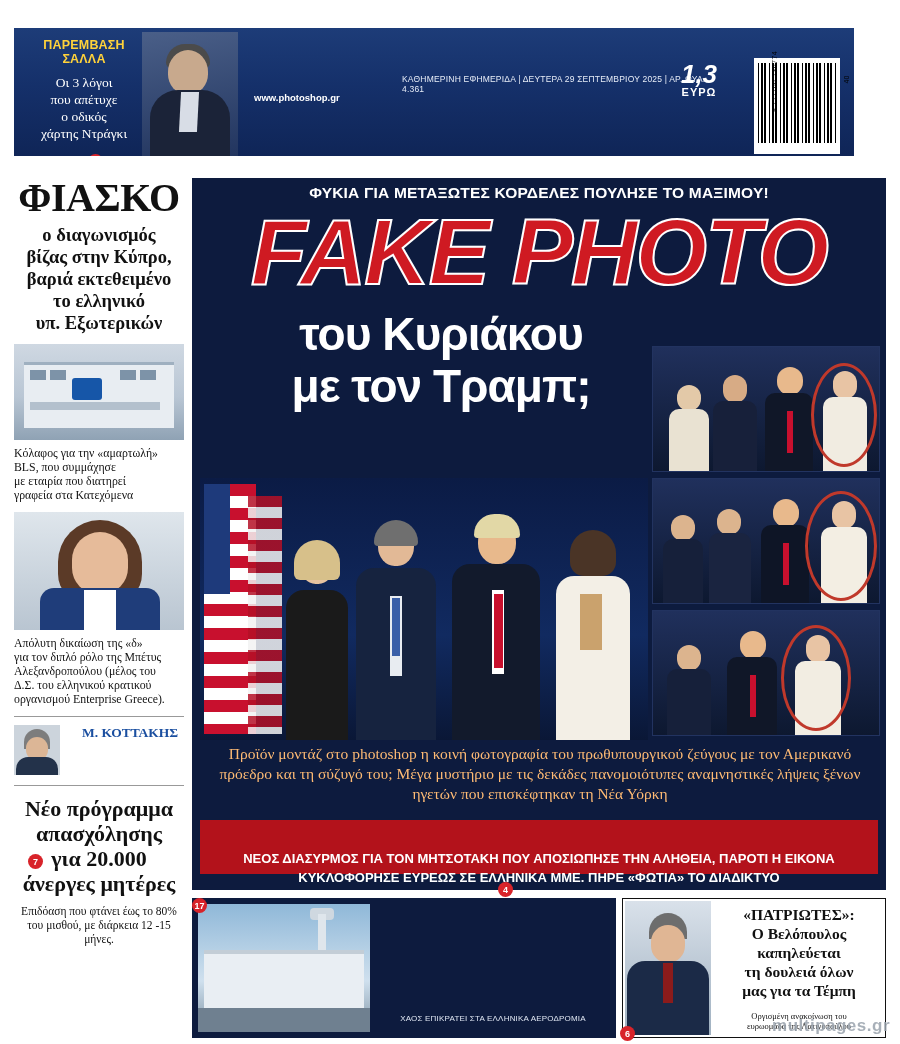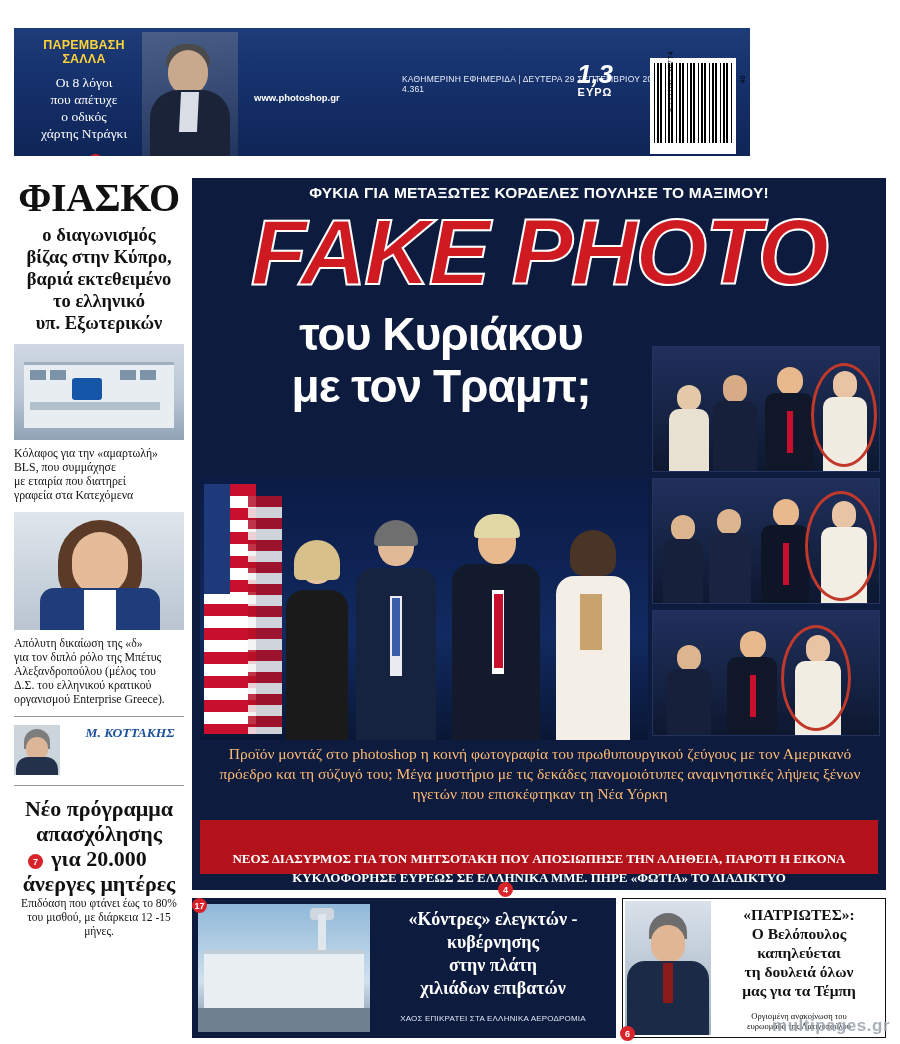--- a/index.html
+++ b/index.html
@@ -8,21 +8,21 @@
     width: 900px; height: 1044px;
     background: #ffffff;
     font-family: "Liberation Serif", serif;
     overflow: hidden;
     position: relative;
   }
   .page { position: relative; width: 900px; height: 1044px; background:#fff; }
 
   
   .masthead {
-    position: absolute; left: 14px; top: 28px; width: 736px; height: 128px;
+    position: absolute; left: 14px; top: 28px; width: 840px; height: 128px;
     background: linear-gradient(180deg,#1d3c78 0%, #15306a 45%, #0f2557 100%);
     overflow: hidden;
   }
   .mast-photo {
     position:absolute; left:128px; top:4px; width:96px; height:124px;
     background: linear-gradient(170deg,#4a5f88,#22355f);
   }
   .mast-photo .head {
     position:absolute; left:26px; top:18px; width:40px; height:44px; border-radius:50% 50% 45% 45%;
     background:#c8a98d;
@@ -120,34 +120,34 @@
   .img-woman {
     margin-top:10px; width:170px; height:118px; background:#c9d4de; position:relative; overflow:hidden;
   }
   .img-woman .bg2 { position:absolute; inset:0; background:linear-gradient(180deg,#dfe6ec,#b9c5d1); }
   .img-woman .hair2 { position:absolute; left:44px; top:8px; width:84px; height:84px; border-radius:42px 42px 30px 30px; background:#5b3a27; }
   .img-woman .face2 { position:absolute; left:58px; top:20px; width:56px; height:62px; border-radius:28px 28px 26px 26px; background:#e6bb9a; }
   .img-woman .jack { position:absolute; left:26px; top:76px; width:120px; height:46px; background:#1f3d7a; border-radius:14px 14px 0 0; }
   .img-woman .shirt2 { position:absolute; left:70px; top:78px; width:32px; height:44px; background:#fff; }
 
   .hr { border:0; border-top:1px solid #999; margin:10px 0 8px; }
-  .kottakis-row { display:flex; align-items:flex-start; gap:16px;font-style:italic; }
+  .kottakis-row { display:flex; align-items:flex-start; gap:16px; }
   .kott-photo { width:46px; height:50px; background:#ccd4dc; position:relative; flex:0 0 auto; overflow:hidden; }
   .kott-photo .h { position:absolute; left:10px; top:4px; width:26px; height:20px; border-radius:13px 13px 0 0; background:#7d7d7d; }
   .kott-photo .f { position:absolute; left:12px; top:12px; width:22px; height:24px; border-radius:11px; background:#dcb696; }
   .kott-photo .b { position:absolute; left:2px; top:32px; width:42px; height:20px; background:#23324a; border-radius:12px 12px 0 0; }
   .kott-txt { text-align:center; flex:1; }
   .kott-name { color:#1b4fa0; font-weight:bold; font-size:13.5px; }
   .kott-lines { font-size:14px; line-height:17px; color:#111; }
   .badge-7 { position:absolute; left:14px; top:676px; }
 
   .program {
     margin-top:10px; text-align:center; font-weight:bold; font-size:22px; line-height:25px; color:#111;
   }
-  .program-cap { font-size:11.5px; line-height:14px; text-align:center; color:#111; }
+  .program-cap { margin-top:8px; font-size:11.5px; line-height:14px; text-align:center; color:#111; }
 
   
   .main {
     position:absolute; left:192px; top:178px; width:694px; height:712px;
     background:#0d1b3e; overflow:hidden;
   }
   .main-kicker {
     position:absolute; left:0; top:6px; width:694px; text-align:center;
     font-family:"Liberation Sans",sans-serif; font-weight:bold; color:#fff; font-size:15.5px;
     letter-spacing:.2px;
@@ -185,21 +185,21 @@
   .hero-cap {
     position:absolute; left:8px; top:566px; width:680px; text-align:center;
     color:#fdba74; font-family:"Liberation Serif",serif; font-size:15.5px; line-height:20px;
     padding:0 6px;
   }
   .red-bar {
     position:absolute; left:8px; top:642px; width:678px; height:54px; background:#b3121b;
     display:flex; align-items:center; justify-content:center;
   }
   .red-bar span {
-    color:#fff; font-family:Liberation Serif, serif; font-weight:bold; font-size:13px;
+    color:#fff; font-family:Liberation Sans, sans-serif; font-weight:bold; font-size:13px;
     line-height:19px; text-align:center; padding:0 20px;margin-top:42px;
   }
   .badge-4 { left:498px; top:882px; }
 
   .thumbs { position:absolute; right:6px; top:168px; width:228px; }
   .thumb {
     width:228px; height:126px; margin-bottom:6px; position:relative; overflow:hidden;
     background: linear-gradient(180deg,#20305c,#0d1830);
     border:1px solid #223360;
   }
@@ -270,21 +270,21 @@
   }
 </style>
 </head>
 <body>
 
 <div class="page">
 
   <div class="masthead">
     <div class="mast-left">
       <div class="kicker">ΠΑΡΕΜΒΑΣΗ ΣΑΛΛΑ</div>
-      <div class="lines" style="white-space:pre-line">Οι 8 λόγοι
+      <div class="lines" style="white-space:pre-line">Οι 3 λόγοι
 που απέτυχε
 ο οδικός
 χάρτης Ντράγκι</div>
     </div>
     <div class="mast-photo">
       <div class="hair"></div>
       <div class="head"></div>
       <div class="body"></div>
       <div class="shirt"></div>
     </div>
@@ -476,24 +476,20 @@
   <div class="badge badge-4">4</div>
 
   <div class="bottom">
     <div class="box-air">
       <div class="air-photo">
         <div class="tower-top"></div>
         <div class="tower"></div>
         <div class="terminal"></div>
         <div class="road"></div>
       </div>
-      <div class="air-text" style="white-space:pre-line">«Κόντρες» ελεγκτών -
-κυβέρνησης
-στην πλάτη
-χιλιάδων επιβατών</div>
       <div class="air-sub">ΧΑΟΣ ΕΠΙΚΡΑΤΕΙ ΣΤΑ ΕΛΛΗΝΙΚΑ ΑΕΡΟΔΡΟΜΙΑ</div>
     </div>
 
     <div class="box-patr">
       <div class="patr-photo">
         <div class="h3"></div>
         <div class="f3"></div>
         <div class="b3"></div>
         <div class="t3"></div>
       </div>

